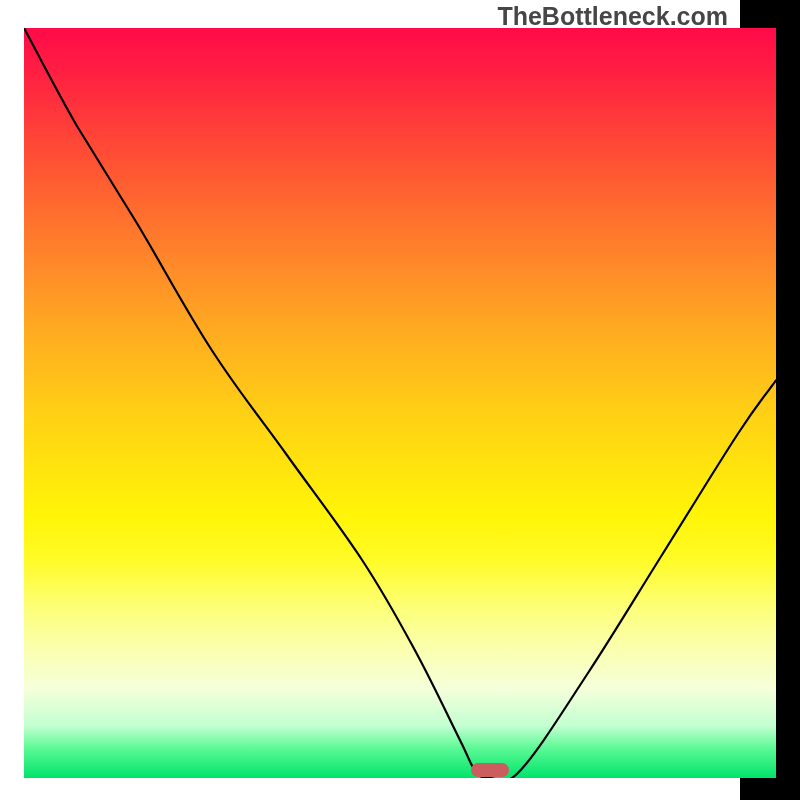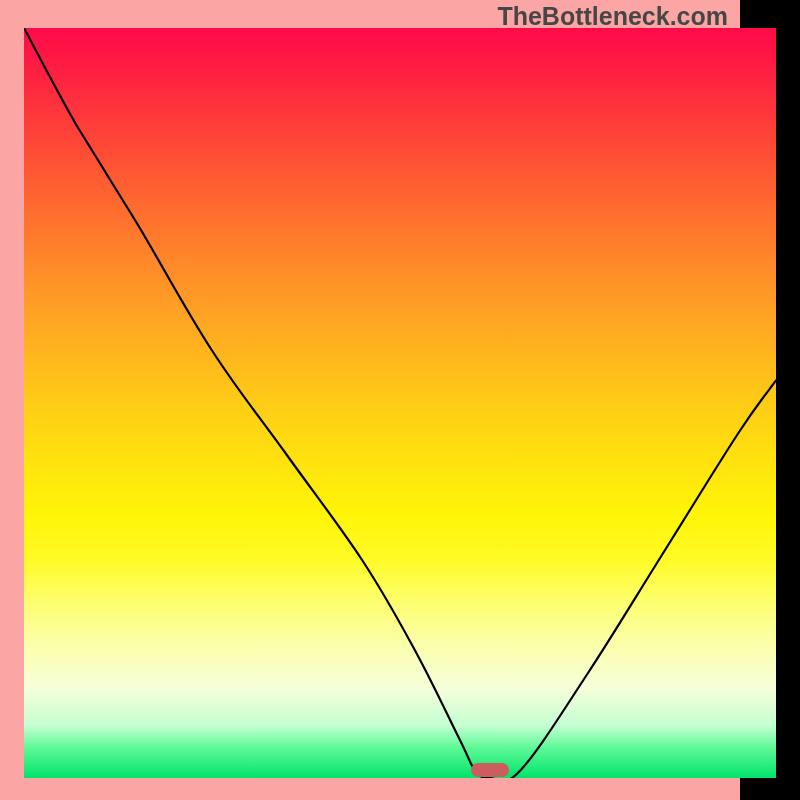--- a/index.html
+++ b/index.html
@@ -1,16 +1,16 @@
 <!DOCTYPE html>
 <html><head>
 <meta charset="utf-8">
 <style>
 html,body{margin:0;padding:0;width:800px;height:800px;overflow:hidden;background:#000}
-.wrap{position:relative;width:740px;height:800px;background:#fca5a5}
+.wrap{position:relative;width:740px;height:800px;background:#ffffff}
 .watermark{position:absolute;top:2px;right:12px;color:#464646;font:700 25px Arial,Helvetica,sans-serif;letter-spacing:0px;z-index:10;pointer-events:none}
 .plot{position:absolute;left:24px;top:28px;width:752px;height:750px}
 .bg{position:absolute;inset:0;background:linear-gradient(to bottom,
   #ff0a49 0%,
   #ff2042 6%,
   #ff4238 14%,
   #ff6b2f 24%,
   #ff8f28 33%,
   #ffb41e 43%,
   #ffd214 52%,

